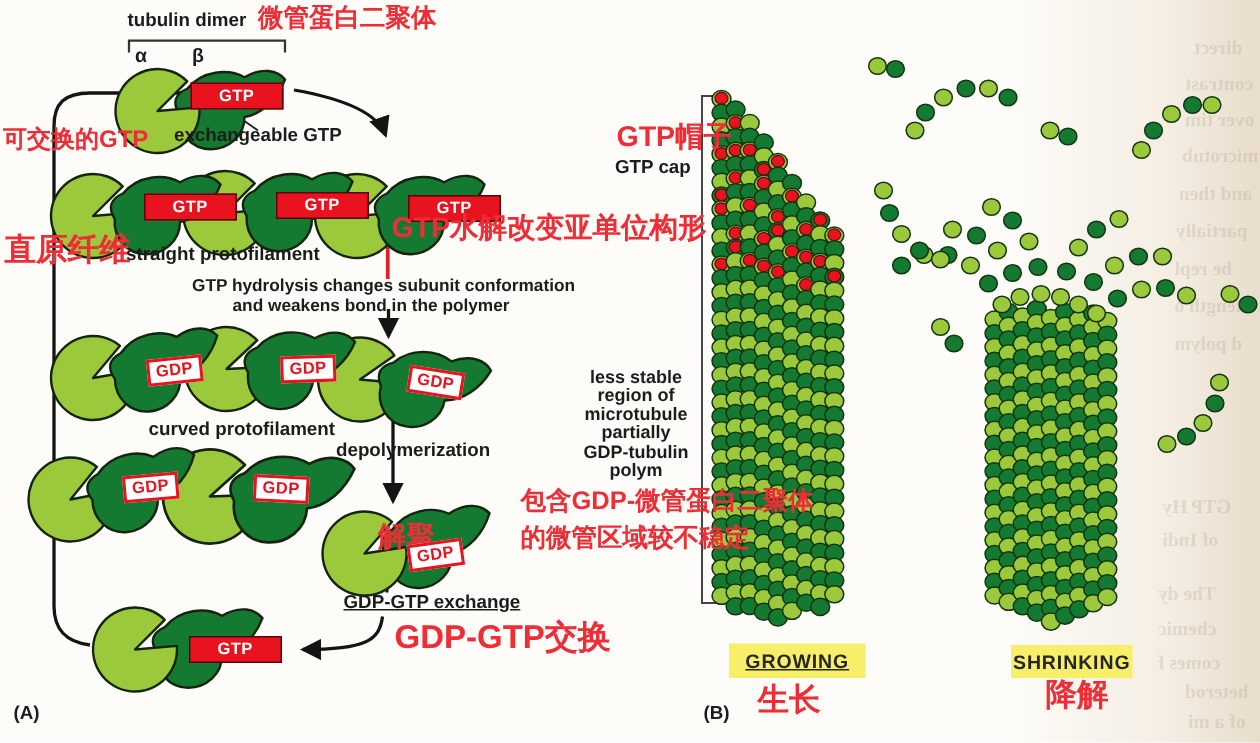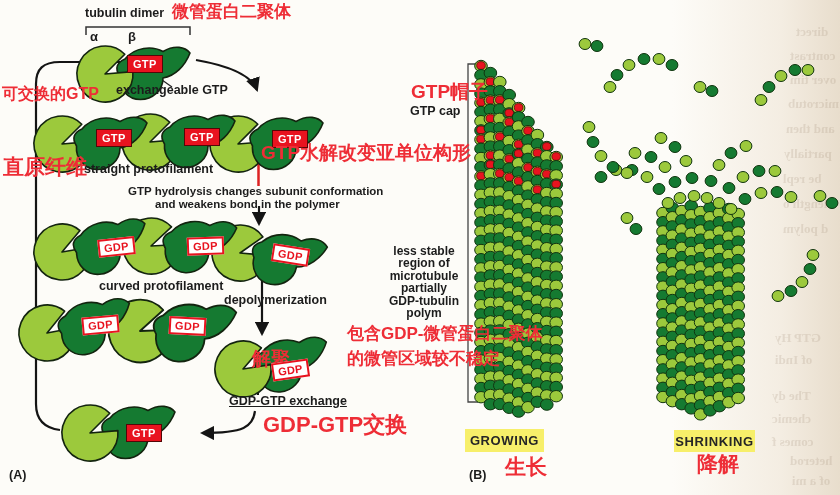--- a/index.html
+++ b/index.html
@@ -9,21 +9,21 @@
   .page{
     position:relative; width:840px; height:495px; overflow:hidden;
     background:linear-gradient(90deg,#fdfcf8 0%,#fdfcf8 80%,#f4ede2 93%,#e8ddcc 100%);
     font-family:"Liberation Sans", sans-serif;
   }
   svg{position:absolute; left:0; top:0;}
   .en{position:absolute; color:#1c1c1c; font-weight:700; font-size:12.5px; line-height:1.05; white-space:nowrap;}
   .en-sm{font-size:11.5px;}
   .zh{position:absolute; color:var(--ann); font-weight:600; white-space:nowrap; line-height:1.05;}
   .nbox{position:absolute; font-weight:800; font-size:11px; line-height:1; letter-spacing:.3px;}
-  .gtpbox{background:var(--gtpred); color:#fff; border:1px solid #530707; padding:3px 5px 2px;}
+  .gtpbox{background:var(--gtpred); color:#fff; border:1px solid #530707; padding:3px 18px 2px;}
   .gdpbox{background:#fff; color:var(--gtpred); border:2px solid var(--gtpred); padding:2px 4px 1px;}
   .hl{position:absolute; background:var(--yellow); color:#262626; font-weight:700; font-size:13px;
       display:flex; align-items:center; justify-content:center; letter-spacing:.6px;}
   .lessstable{position:absolute; left:382px; top:245px; width:84px; text-align:center;
       color:#1c1c1c; font-weight:700; font-size:12px; line-height:12.4px;}
   .bleed{position:absolute; color:rgba(125,100,75,.9); opacity:.17; font-family:"Liberation Serif",serif;
       font-size:13px; font-weight:700; transform:scaleX(-1); white-space:nowrap;}
 </style>
 </head>
 <body>
@@ -761,21 +761,21 @@
     <div>less stable</div>
     <div>region of</div>
     <div>microtubule</div>
     <div>partially</div>
     <div>GDP-tubulin</div>
     <div>polym</div>
   </div>
   <div class="zh" style="left:347px; top:325px; font-size:17px;">包含GDP-微管蛋白二聚体</div>
   <div class="zh" style="left:347px; top:350px; font-size:17px;">的微管区域较不稳定</div>
 
-  <div class="hl" style="left:465px; top:429px; width:79px; height:23px;">GROWING</div>
+  <div class="hl" style="left:486px; top:429px; width:91px; height:23px;text-decoration:underline;">GROWING</div>
   <div class="zh" style="left:505px; top:456px; font-size:21px;">生长</div>
   <div class="en" style="left:469px; top:469px;">(B)</div>
 
   <div class="hl" style="left:674px; top:430px; width:81px; height:22px;">SHRINKING</div>
   <div class="zh" style="left:697px; top:453px; font-size:21px;">降解</div>
 
   <div id="bleed-layer">
       <div class="bleed" style="left: 796px; top: 24px;">direct</div>
       <div class="bleed" style="left: 790px; top: 48px;">contrast</div>
       <div class="bleed" style="left: 790px; top: 72px;">over tim</div>

